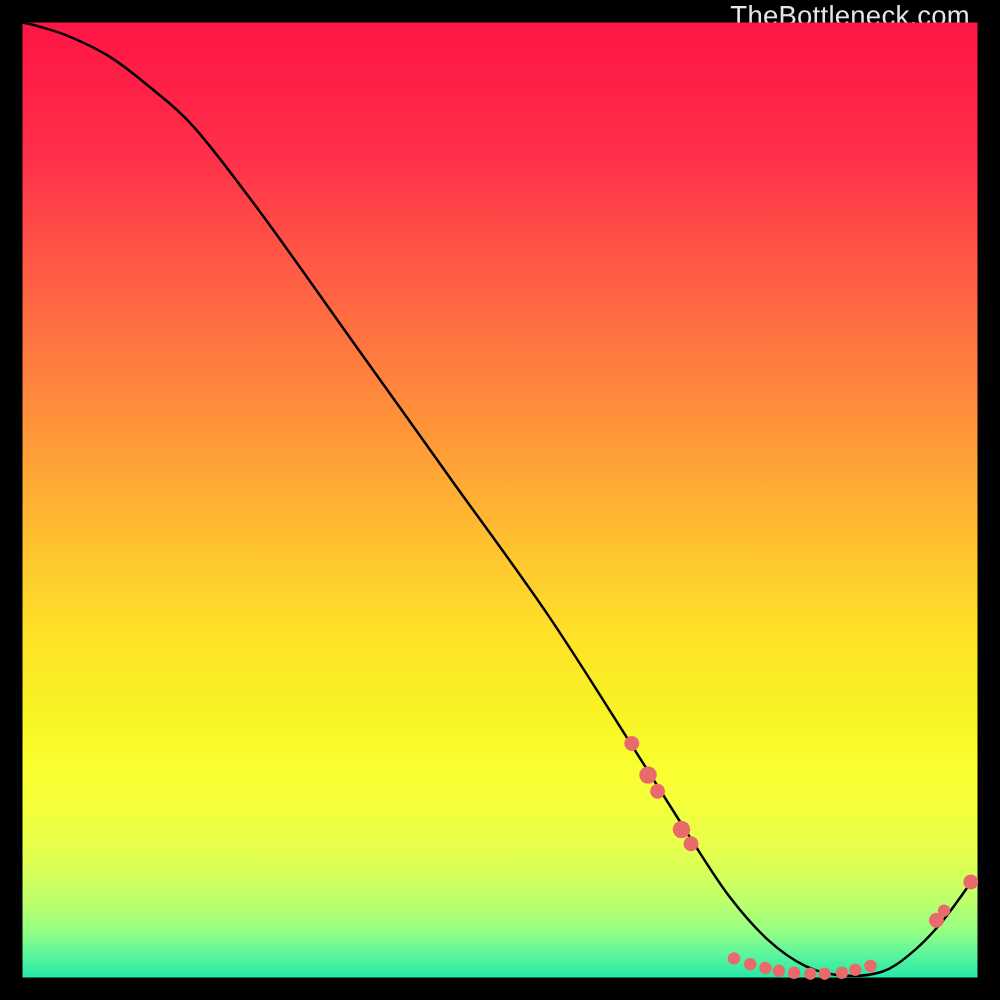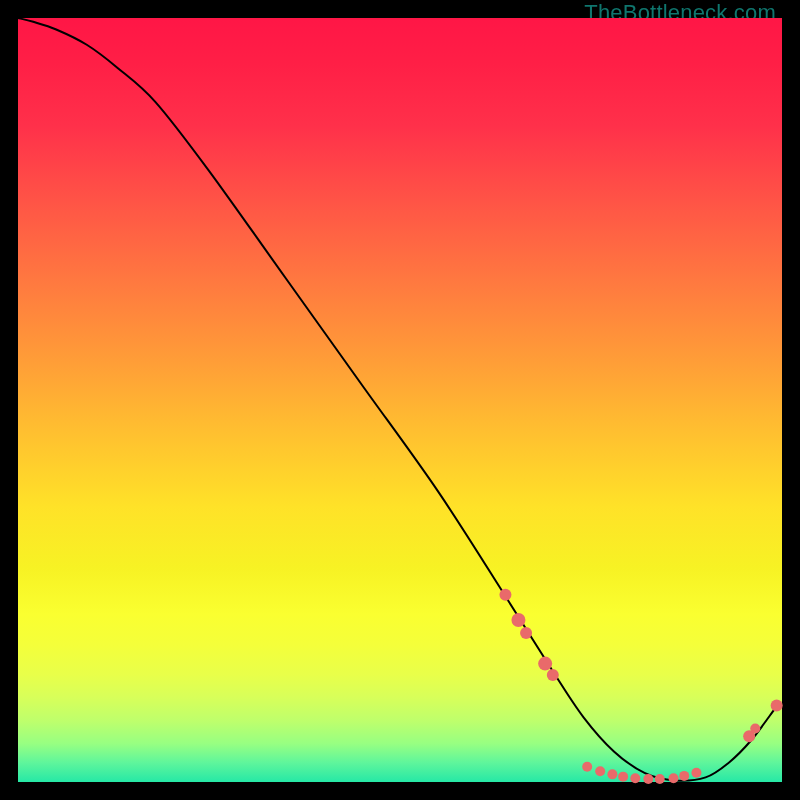--- a/index.html
+++ b/index.html
@@ -44,21 +44,21 @@
       #5ef59c 97.5%,
       #26e8a6 100%
     );
   }
   .watermark {
     position: absolute;
     top: 0px;
     right: 24px;
     font-size: 22px;
     font-weight: 500;
-    color: #0f766e;
+    color: #e5e5e5;
     letter-spacing: 0.2px;
     user-select: none;
   }
   svg.curve {
     position: absolute;
     left: 0;
     top: 0;
     width: 764px;
     height: 764px;
     overflow: visible;

